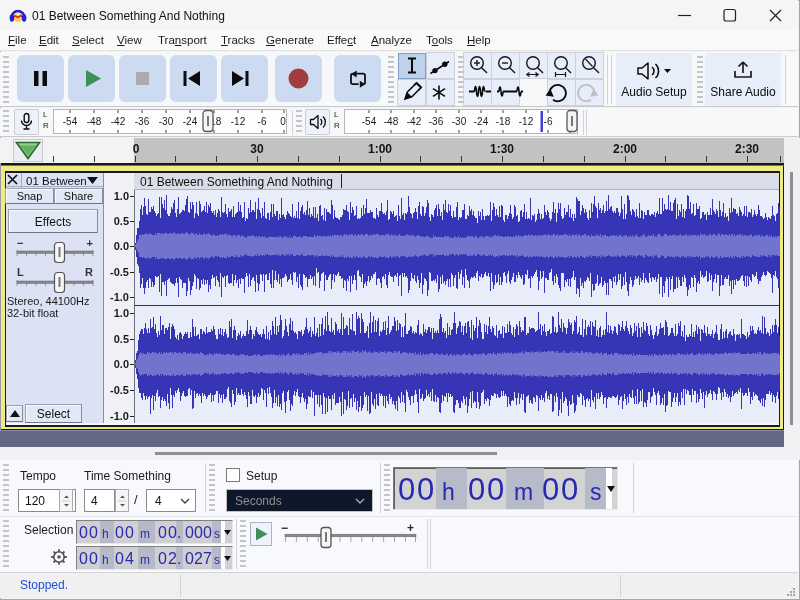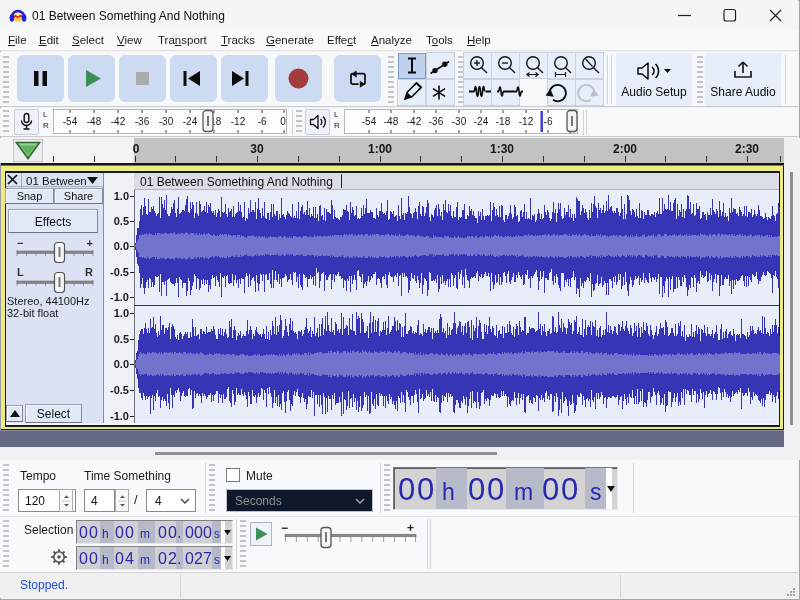--- a/index.html
+++ b/index.html
@@ -386,21 +386,21 @@
   <div class="abs" style="left:134px;top:32px;font-size:13px;color:#1b1b1b">/</div>
 
   <div class="abs" style="left:146px;top:29px;width:50px;height:23px;background:#fff;border:1px solid #8a8a8a;font-size:12px;color:#111;padding:4px 0 0 8px">4</div>
   <svg class="abs" style="left:180px;top:38px" width="10" height="6" viewBox="0 0 10 6">
         <path d="M1 1 L5 5 L9 1" fill="none" stroke="#444" stroke-width="1.4"></path>
       </svg>
   <div class="vsep" style="left:205px;top:3px;height:50px"></div>
   <div class="grip" style="left:209px;top:4px;height:48px"></div>
 
   <div class="abs" style="left:226px;top:8px;width:14px;height:14px;background:#fff;border:1px solid #7a7a7a"></div>
-  <div class="abs" style="left:246px;top:9px;font-size:12px;color:#1b1b1b">Mute</div>
+  <div class="abs" style="left:246px;top:9px;font-size:12px;color:#1b1b1b">Setup</div>
   <div class="abs" style="left:226px;top:29px;width:147px;height:23px;background:#0f172a;border:1px solid #c2c2c2;font-size:12px;color:#8f8f8f;padding:4px 0 0 8px">Seconds</div>
   <svg class="abs" style="left:355px;top:38px" width="10" height="6" viewBox="0 0 10 6">
         <path d="M1 1 L5 5 L9 1" fill="none" stroke="#a9a9a9" stroke-width="1.4"></path>
       </svg>
   <div class="vsep" style="left:380px;top:3px;height:50px"></div>
   <div class="grip" style="left:384px;top:4px;height:48px"></div>
 
   <div class="abs" style="left:393px;top:7px;width:225px;height:43px;background:#d3d3d3;border:1px solid #777;border-right-color:#e8e8e8;border-bottom-color:#e8e8e8;box-shadow:inset 1px 1px 0 #5f5f5f">
     <div class="abs" style="left:42px;top:0;width:31px;height:41px;background:#b7bbc9"></div>
     <div class="abs" style="left:112px;top:0;width:38px;height:41px;background:#b7bbc9"></div>

